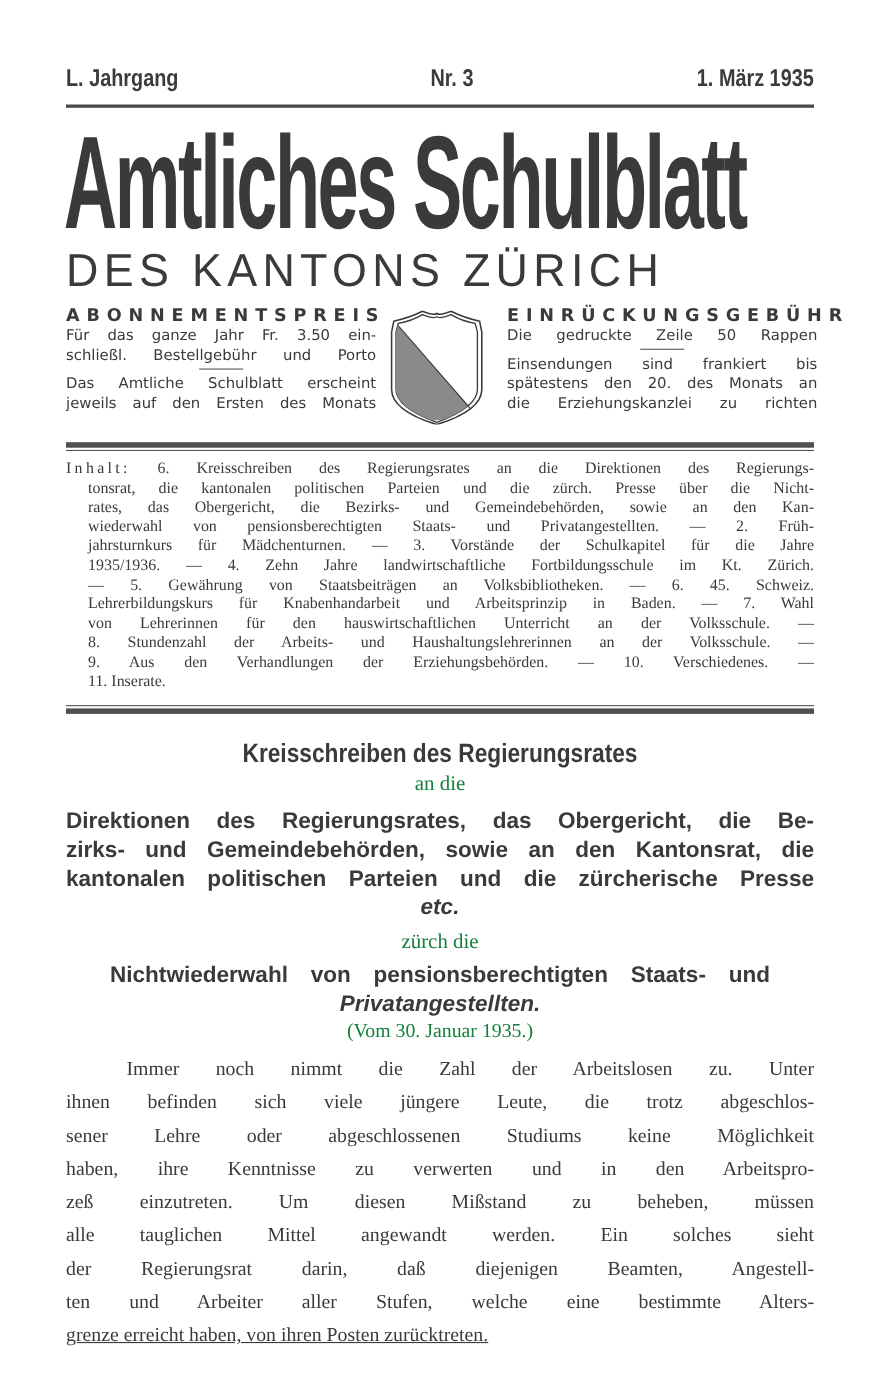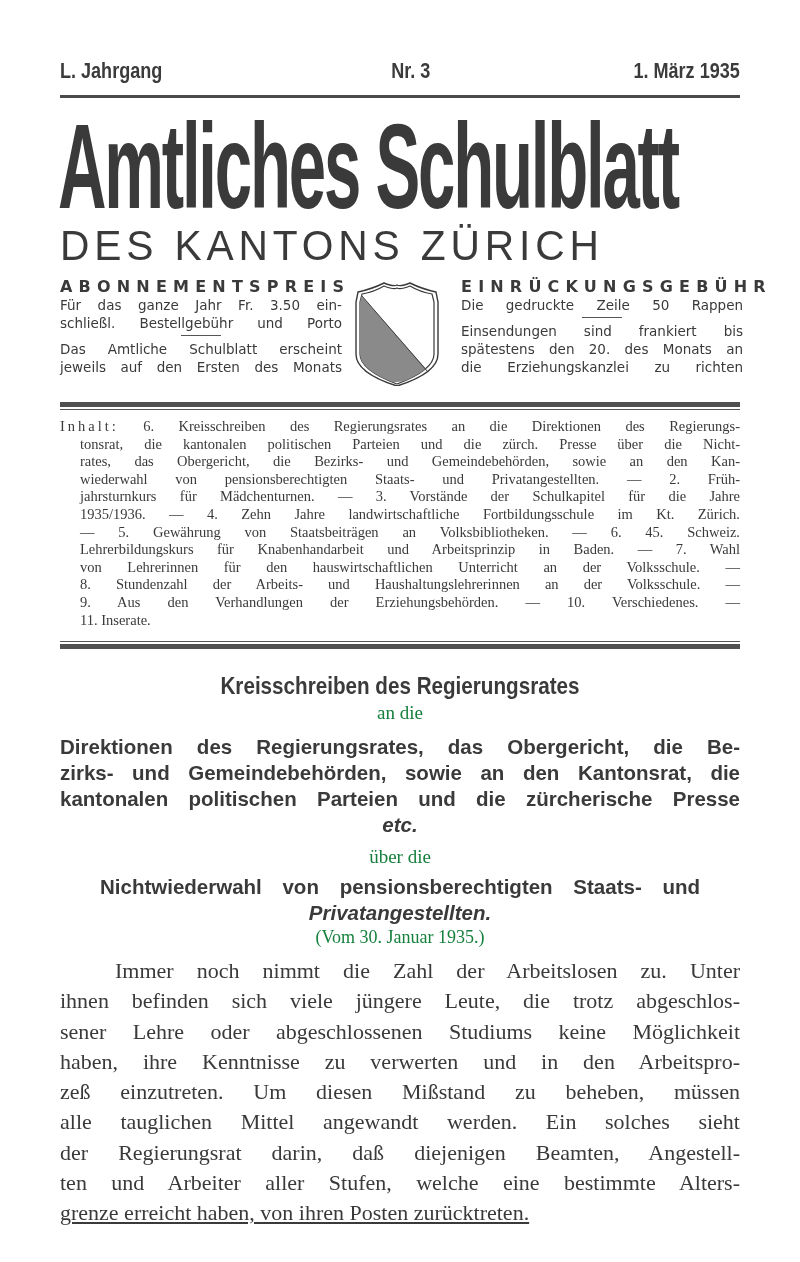--- a/index.html
+++ b/index.html
@@ -78,21 +78,21 @@
   .art-small {
     position: absolute; left: 0; width: 680px; text-align: center;
     font-family: "Liberation Serif", serif; font-size: 19px; color: #15803d;
   }
   .art-h2 { font-size: 20.5px; line-height: 26px; }
   .art-h2 .ln { text-align: justify; text-align-last: justify; white-space: nowrap; }
   .art-h2 .center { text-align: center; text-align-last: center; font-style: italic; }
 
   .body-text {
     position: absolute; top: 956px; left: 0; width: 680px;
-    font-family: "Liberation Serif", serif; font-size: 22px; line-height: 30.3px; color: #3a3a3a;
+    font-family: "Liberation Serif", serif; font-size: 18px; line-height: 30.3px; color: #3a3a3a;
   }
   .body-text .ln { text-align: justify; text-align-last: justify; white-space: nowrap; }
   .body-text .first { padding-left: 55px; }
   .body-text .last { text-align-last: left; text-decoration: underline; }
 </style>
 </head>
 <body>
 
 <div class="page">
 
@@ -166,21 +166,21 @@
   <div class="art-title">Kreisschreiben des Regierungsrates</div>
   <div class="art-small" style="top:702px;">an die</div>
 
   <div class="art-h2" style="top:734px;">
     <div class="ln">Direktionen des Regierungsrates, das Obergericht, die Be-</div>
     <div class="ln">zirks- und Gemeindebehörden, sowie an den Kantonsrat, die</div>
     <div class="ln">kantonalen politischen Parteien und die zürcherische Presse</div>
     <div class="ln center">etc.</div>
   </div>
 
-  <div class="art-small" style="top:846px;">über die</div>
+  <div class="art-small" style="top:846px;">zürch die</div>
 
   <div class="art-h2" style="top:874px; left:40px; width:600px;">
     <div class="ln">Nichtwiederwahl von pensionsberechtigten Staats- und</div>
     <div class="ln center">Privatangestellten.</div>
   </div>
 
   <div class="art-small" style="top:927px; font-size:18px;">(Vom 30. Januar 1935.)</div>
 
   <div class="body-text">
     <div class="ln first">Immer noch nimmt die Zahl der Arbeitslosen zu. Unter</div>

